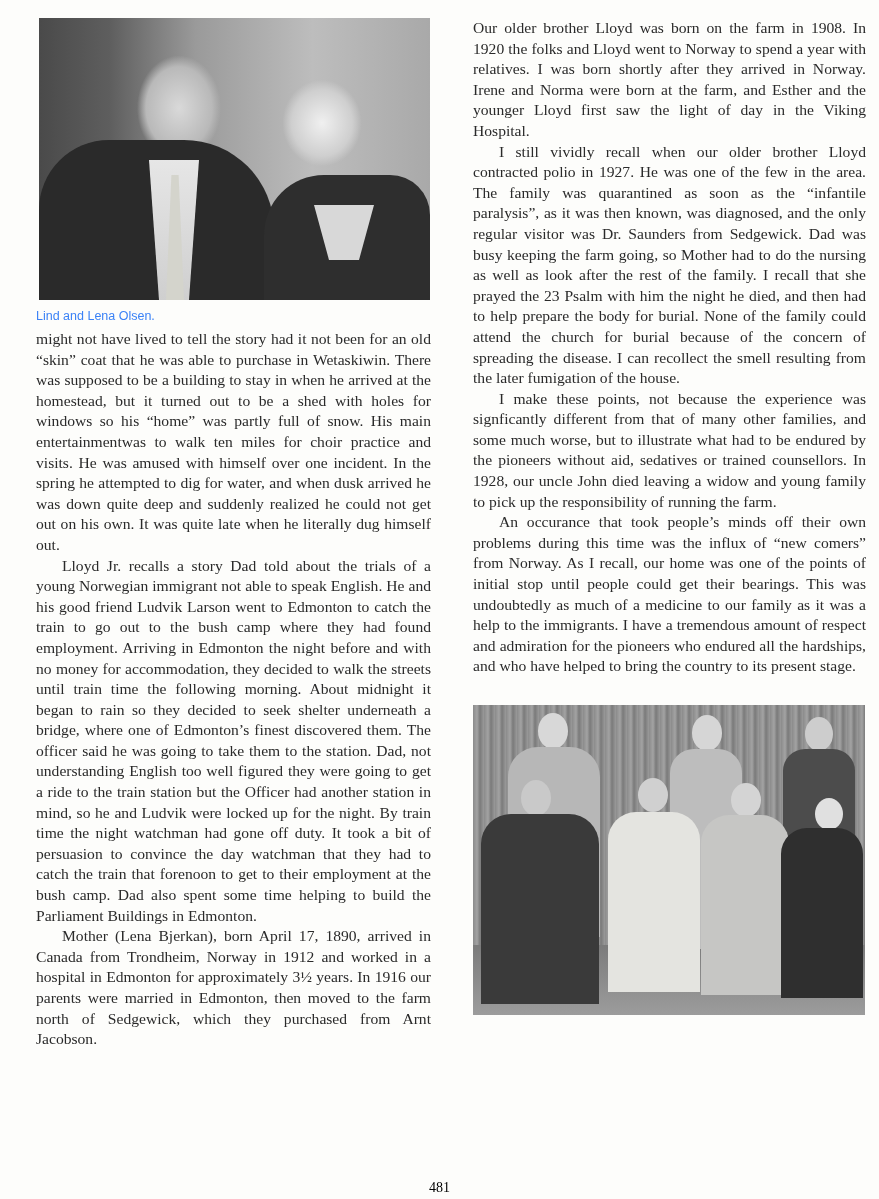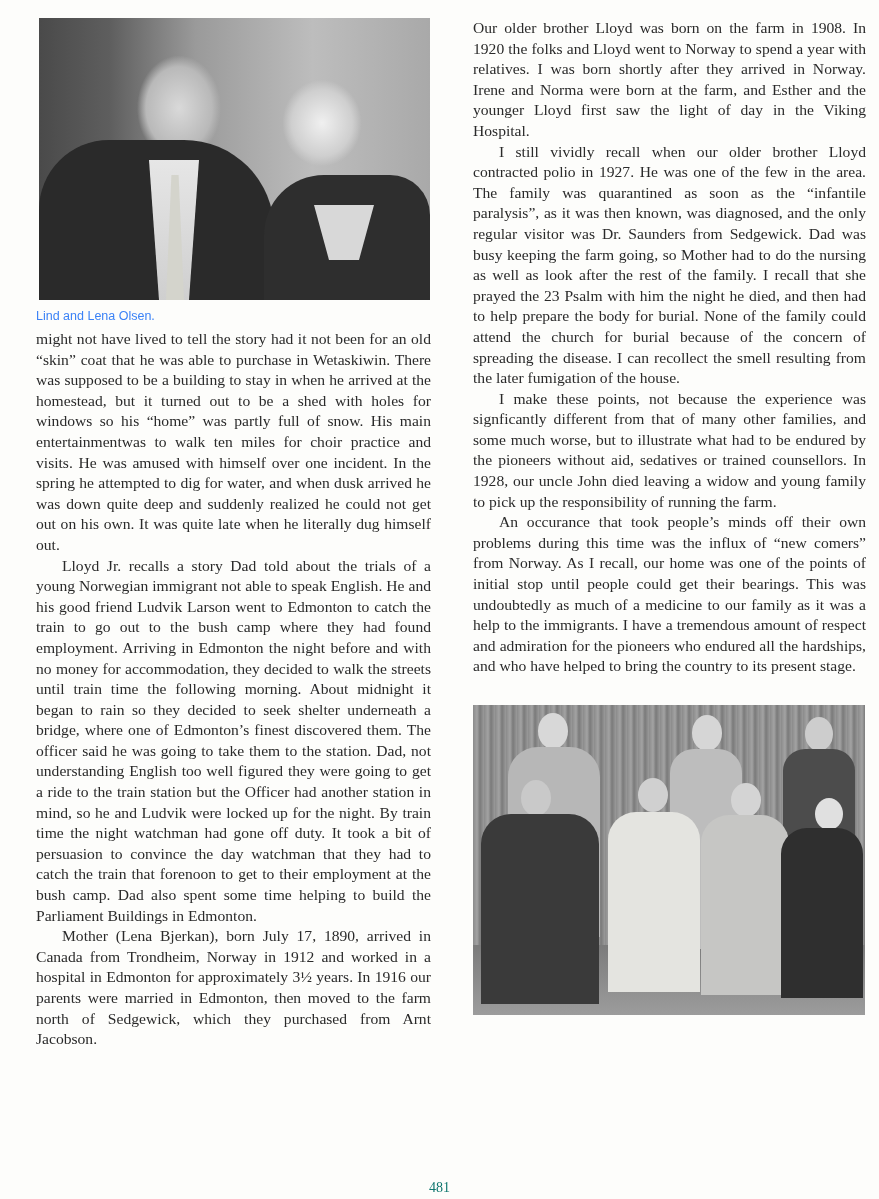--- a/index.html
+++ b/index.html
@@ -76,40 +76,40 @@
     .photo-family .floor {
       position: absolute; left: 0; right: 0; bottom: 0; height: 70px;
       background: linear-gradient(#7b7b7b, #9c9c9c);
     }
     .fig { position: absolute; }
     .fig .head { position: absolute; border-radius: 50%; background: #cfcfcf; }
     .fig .body { position: absolute; }
 
     .page-number {
       position: absolute; left: 0; right: 0; top: 1180px;
-      text-align: center; font-size: 14px; color: #0f766e;
+      text-align: center; font-size: 14px; color: #000000;
     }
   </style>
 </head>
 <body>
 
 <div class="col left-col">
   <div class="photo photo-couple">
     <div class="suit-l"></div>
     <div class="shirt"></div>
     <div class="tie"></div>
     <div class="dress-r"></div>
     <div class="collar-r"></div>
   </div>
   <div class="caption caption-couple">Lind and Lena Olsen.</div>
 
   <div class="body-text">
     <p>might not have lived to tell the story had it not been for an old “skin” coat that he was able to purchase in Wetaskiwin. There was supposed to be a building to stay in when he arrived at the homestead, but it turned out to be a shed with holes for windows so his “home” was partly full of snow. His main entertain­mentwas to walk ten miles for choir practice and visits. He was amused with himself over one inci­dent. In the spring he attempted to dig for water, and when dusk arrived he was down quite deep and suddenly realized he could not get out on his own. It was quite late when he literally dug himself out.</p>
     <p class="indent">Lloyd Jr. recalls a story Dad told about the trials of a young Norwegian immigrant not able to speak English. He and his good friend Ludvik Larson went to Edmonton to catch the train to go out to the bush camp where they had found employment. Arriving in Edmonton the night before and with no money for accommodation, they decided to walk the streets until train time the following morning. About mid­night it began to rain so they decided to seek shelter underneath a bridge, where one of Edmonton’s finest discovered them. The officer said he was going to take them to the station. Dad, not understanding English too well figured they were going to get a ride to the train station but the Officer had another station in mind, so he and Ludvik were locked up for the night. By train time the night watchman had gone off duty. It took a bit of persuasion to convince the day watchman that they had to catch the train that fore­noon to get to their employment at the bush camp. Dad also spent some time helping to build the Parlia­ment Buildings in Edmonton.</p>
-    <p class="indent">Mother (Lena Bjerkan), born July 17, 1890, arrived in Canada from Trondheim, Norway in 1912 and worked in a hospital in Edmonton for approx­imately 3½ years. In 1916 our parents were married in Edmonton, then moved to the farm north of Sedge­wick, which they purchased from Arnt Jacobson.</p>
+    <p class="indent">Mother (Lena Bjerkan), born April 17, 1890, arrived in Canada from Trondheim, Norway in 1912 and worked in a hospital in Edmonton for approx­imately 3½ years. In 1916 our parents were married in Edmonton, then moved to the farm north of Sedge­wick, which they purchased from Arnt Jacobson.</p>
   </div>
 </div>
 
 <div class="col right-col">
   <div class="body-text">
     <p>Our older brother Lloyd was born on the farm in 1908. In 1920 the folks and Lloyd went to Norway to spend a year with relatives. I was born shortly after they arrived in Norway. Irene and Norma were born at the farm, and Esther and the younger Lloyd first saw the light of day in the Viking Hospital.</p>
     <p class="indent">I still vividly recall when our older brother Lloyd contracted polio in 1927. He was one of the few in the area. The family was quarantined as soon as the “infantile paralysis”, as it was then known, was diagnosed, and the only regular visitor was Dr. Saun­ders from Sedgewick. Dad was busy keeping the farm going, so Mother had to do the nursing as well as look after the rest of the family. I recall that she prayed the 23 Psalm with him the night he died, and then had to help prepare the body for burial. None of the family could attend the church for burial because of the concern of spreading the disease. I can re­collect the smell resulting from the later fumigation of the house.</p>
     <p class="indent">I make these points, not because the experience was signficantly different from that of many other families, and some much worse, but to illustrate what had to be endured by the pioneers without aid, seda­tives or trained counsellors. In 1928, our uncle John died leaving a widow and young family to pick up the responsibility of running the farm.</p>
     <p class="indent">An occurance that took people’s minds off their own problems during this time was the influx of “new comers” from Norway. As I recall, our home was one of the points of initial stop until people could get their bearings. This was undoubtedly as much of a medicine to our family as it was a help to the immigrants. I have a tremendous amount of respect and admiration for the pioneers who endured all the hardships, and who have helped to bring the country to its present stage.</p>
   </div>

